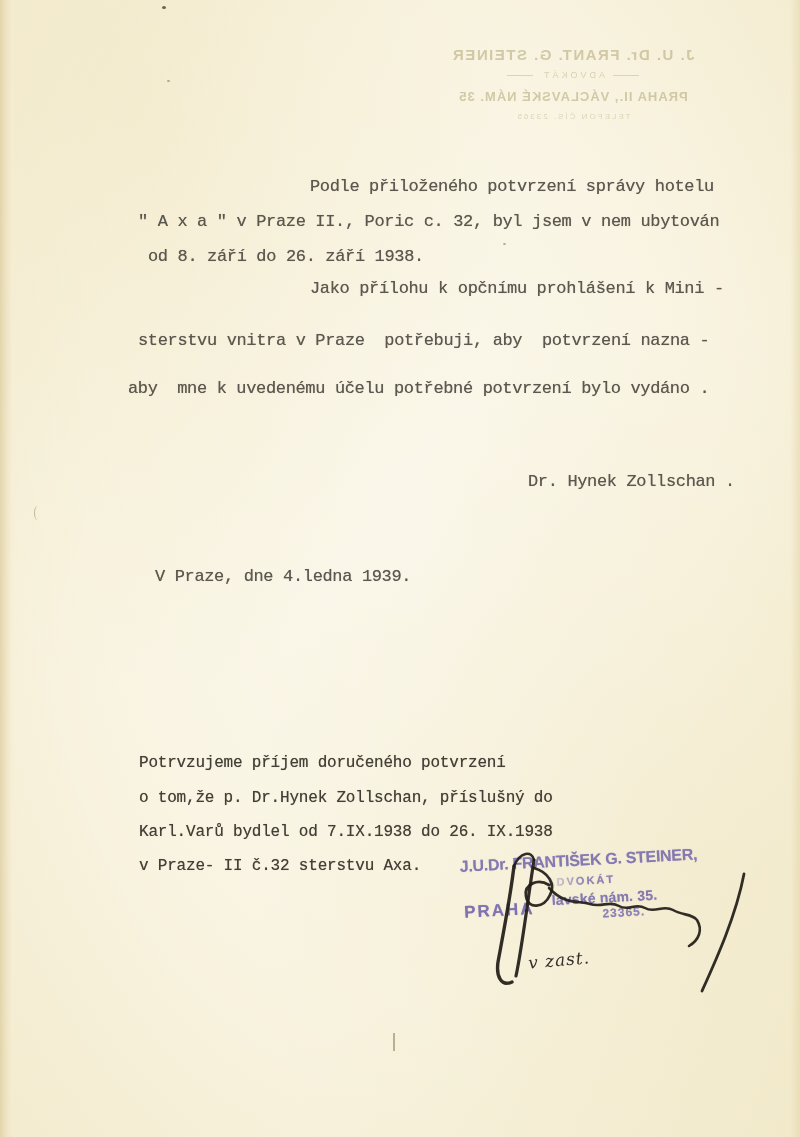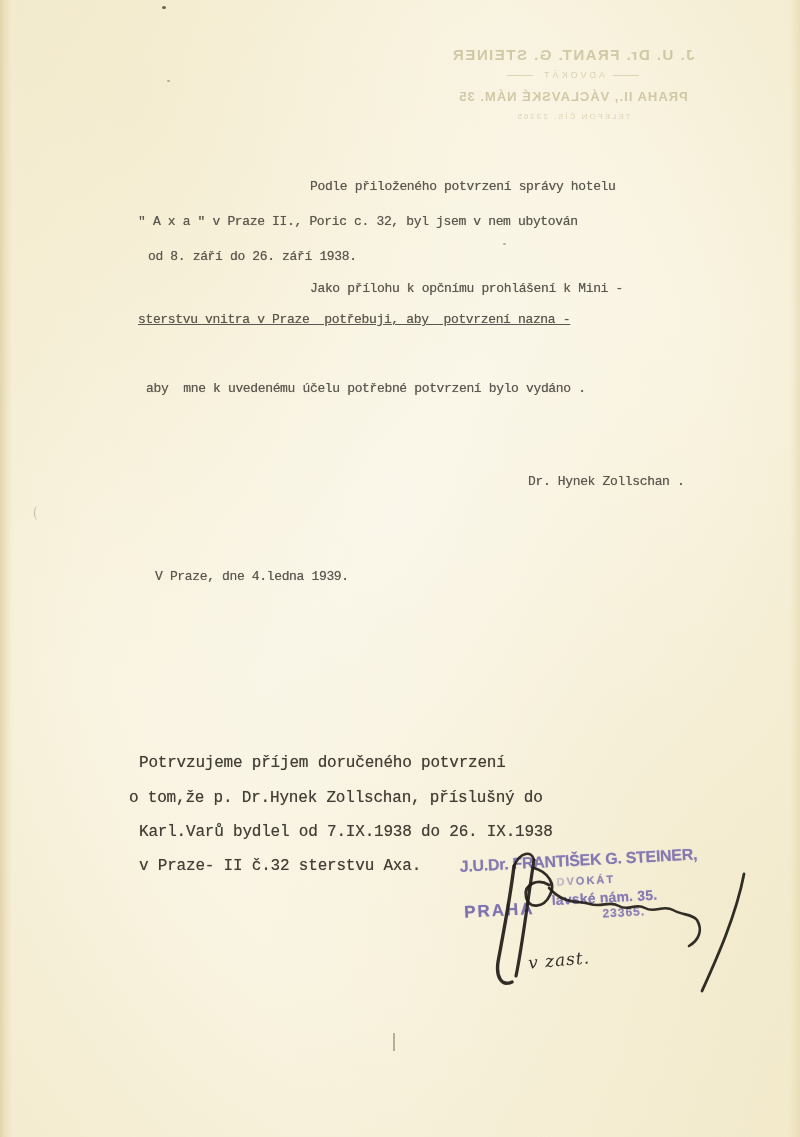--- a/index.html
+++ b/index.html
@@ -24,21 +24,21 @@
     transform:scaleX(-1);color:#c7bd97;opacity:.75;filter:blur(.3px);}
   .ghost .g1{font-size:15px;font-weight:bold;letter-spacing:1.5px;color:#c4ba92;}
   .ghost .g2{font-size:9px;letter-spacing:3px;margin-top:7px;color:#cfc6a2;}
   .ghost .g2 .dash{display:inline-block;width:26px;border-top:1px solid #d2c9a6;vertical-align:middle;margin:0 8px;}
   .ghost .g3{font-size:13px;font-weight:bold;letter-spacing:1px;margin-top:9px;color:#c4ba92;}
   .ghost .g4{font-size:8px;letter-spacing:2px;margin-top:8px;color:#d3caa8;}
 
   
   .tline{position:absolute;white-space:pre;
     font-family:"Liberation Mono","DejaVu Sans Mono",monospace;
-    font-size:13px;line-height:22px;letter-spacing:-.35px;
+    font-size:17px;line-height:22px;letter-spacing:-.35px;
     color:#45403a;opacity:.87;text-shadow:0 0 .7px rgba(62,52,42,.65);}
   .t2{font-size:16px;color:#38342c;opacity:.94;letter-spacing:-.2px;}
 
   
   .stamp{position:absolute;left:455px;top:846px;width:312px;height:80px;
     transform:rotate(-3deg);color:#7265ab;
     font-family:"Liberation Sans",sans-serif;font-weight:bold;
     text-shadow:0 0 1px rgba(114,101,171,.55);}
   .stamp .s1{position:absolute;left:6px;top:4px;font-size:16px;letter-spacing:-.3px;opacity:.85;}
   .stamp .s2{position:absolute;left:92px;top:27px;font-size:11px;letter-spacing:2px;opacity:.8;
@@ -69,28 +69,28 @@
     <div class="g1">J. U. Dr. FRANT. G. STEINER</div>
     <div class="g2"><span class="dash"></span><span>ADVOKÁT</span><span class="dash"></span></div>
     <div class="g3">PRAHA II., VÁCLAVSKÉ NÁM. 35</div>
     <div class="g4">TELEFON ČÍS. 23365</div>
   </div>
 
   <div class="tline" style="left:310px;top:176px;">Podle přiloženého potvrzení správy hotelu</div>
   <div class="tline" style="left:138px;top:211px;">" A x a " v Praze II., Poric c. 32, byl jsem v nem ubytován</div>
   <div class="tline" style="left:148px;top:246px;">od 8. září do 26. září 1938.</div>
   <div class="tline" style="left:310px;top:278px;">Jako přílohu k opčnímu prohlášení k Mini -</div>
-  <div class="tline" style="left:138px;top:309px;text-decoration:underline;">sterstvu vnitra v Praze  potřebuji, aby  potvrzení nazna -</div>
-  <div class="tline" style="left:146px;top:378px;">aby  mne k uvedenému účelu potřebné potvrzení bylo vydáno .</div>
+  <div class="tline" style="left:138px;top:330px;">sterstvu vnitra v Praze  potřebuji, aby  potvrzení nazna -</div>
+  <div class="tline" style="left:128px;top:378px;">aby  mne k uvedenému účelu potřebné potvrzení bylo vydáno .</div>
 
   <div class="tline" style="left:506px;top:471px;margin-left:22px;">Dr. Hynek Zollschan .</div>
   <div class="tline" style="left:155px;top:566px;">V Praze, dne 4.ledna 1939.</div>
 
   <div class="tline t2" style="left:139px;top:752px;">Potrvzujeme příjem doručeného potvrzení</div>
-  <div class="tline t2" style="left:129px;top:787px;text-align:center;">o tom,že p. Dr.Hynek Zollschan, příslušný do</div>
+  <div class="tline t2" style="left:139px;top:787px;text-align:center;">o tom,že p. Dr.Hynek Zollschan, příslušný do</div>
   <div class="tline t2" style="left:139px;top:821px;">Karl.Varů bydlel od 7.IX.1938 do 26. IX.1938</div>
   <div class="tline t2" style="left:139px;top:855px;">v Praze- II č.32 sterstvu Axa.</div>
 
   <div class="stamp">
     <div class="s1">J.U.Dr. FRANTIŠEK G. STEINER,</div>
     <div class="s2">ADVOKÁT</div>
     <div class="s3city">PRAHA</div>
     <div class="s3addr">lavské nám. 35.</div>
     <div class="s4">23365.</div>
   </div>

